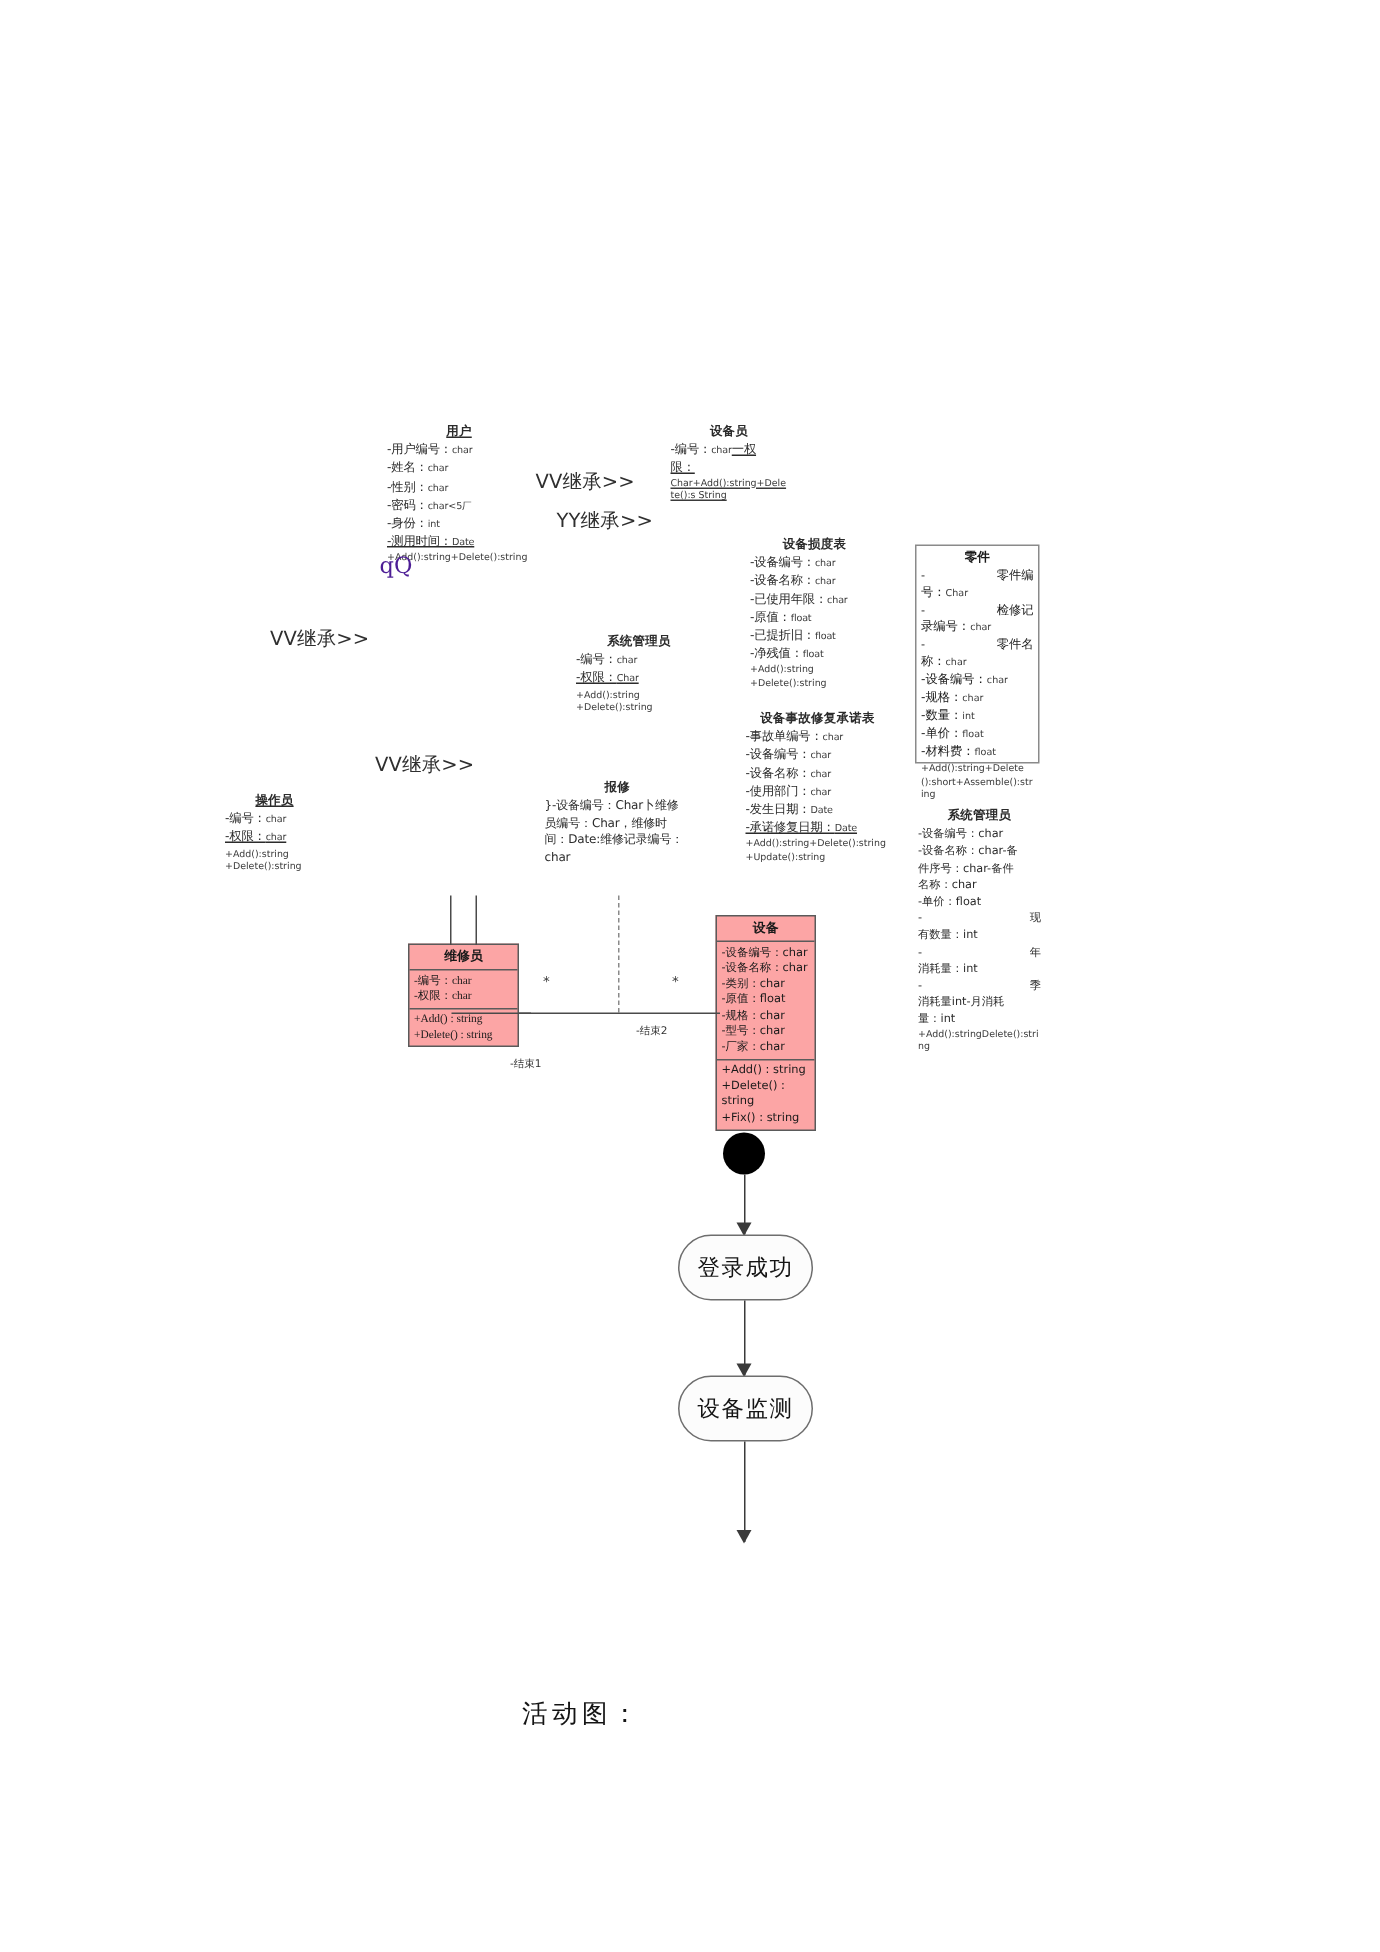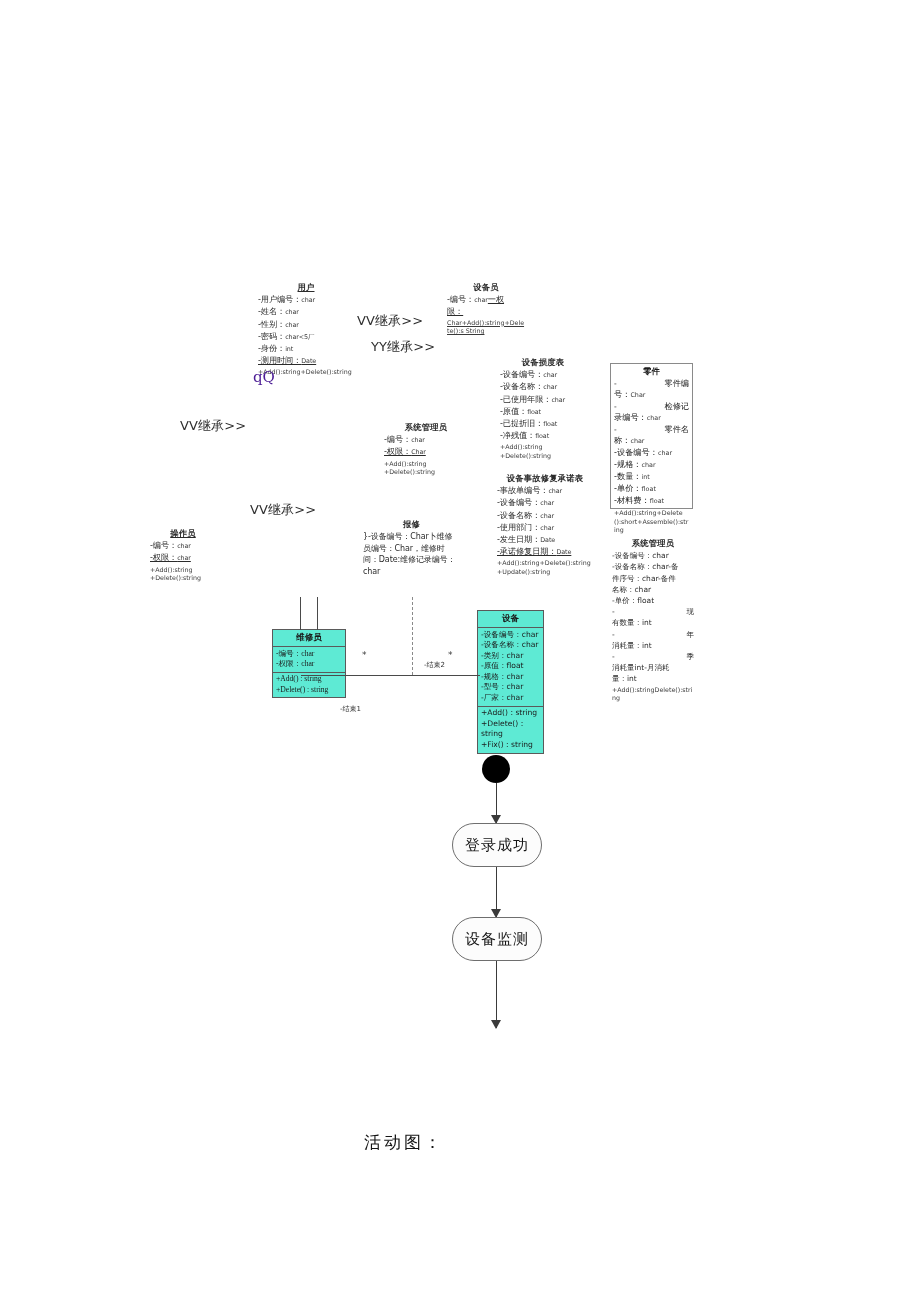--- a/index.html
+++ b/index.html
@@ -50,21 +50,21 @@
     line-height: 8.6px;
     color: #3a3a3a;
     margin-top: 1px;
     word-break: break-all;
   }
 
   
   .cls-box {
     position: absolute;
     border: 1px solid #5a5a5a;
-    background: #5eead4;
+    background: #fca5a5;
     box-sizing: border-box;
   }
   .cls-box .bx-title {
     text-align: center;
     font-weight: bold;
     font-size: 8.6px;
     padding: 2px 0 2px;
     border-bottom: 1px solid #5a5a5a;
   }
   .cls-box .bx-attrs {
@@ -326,21 +326,21 @@
 
   <div class="ln-v-dash" style="left:412px; top:597px; height:78px;"></div>
 
   <div class="ln-h" style="left:301px; top:675px; width:179px;"></div>
 
   <div class="ln-h" style="left:346px; top:675px; width:8px;"></div>
 
   <div class="mult" style="left:362px; top:650px;">*</div>
   <div class="mult" style="left:448px; top:650px;">*</div>
   <div class="lbl" style="left:340px; top:704px;">-结束1</div>
-  <div class="lbl" style="left:424px; top:660px;">-结束2</div>
+  <div class="lbl" style="left:424px; top:682px;">-结束2</div>
 
   <div class="act-start" style="left:482px; top:755px;"></div>
 
   <div class="act-arrow" style="left:486px; top:783px; width:20px; height:40px;">
     <div class="shaft"></div>
     <div class="head"></div>
   </div>
 
   <div class="act-node" style="left:452px; top:823px; width:90px; height:44px;">
     <span>登录成功</span>
@@ -354,15 +354,15 @@
   <div class="act-node" style="left:452px; top:917px; width:90px; height:44px;">
     <span>设备监测</span>
   </div>
 
   <div class="act-arrow" style="left:486px; top:961px; width:20px; height:67px;">
     <div class="shaft"></div>
     <div class="head"></div>
   </div>
 
 
-  <div class="caption" style="left:364px; top:1131px;">活动图：</div>
+  <div class="caption" style="left:348px; top:1131px;">活动图：</div>
 
 </div>
 
 </body></html>

